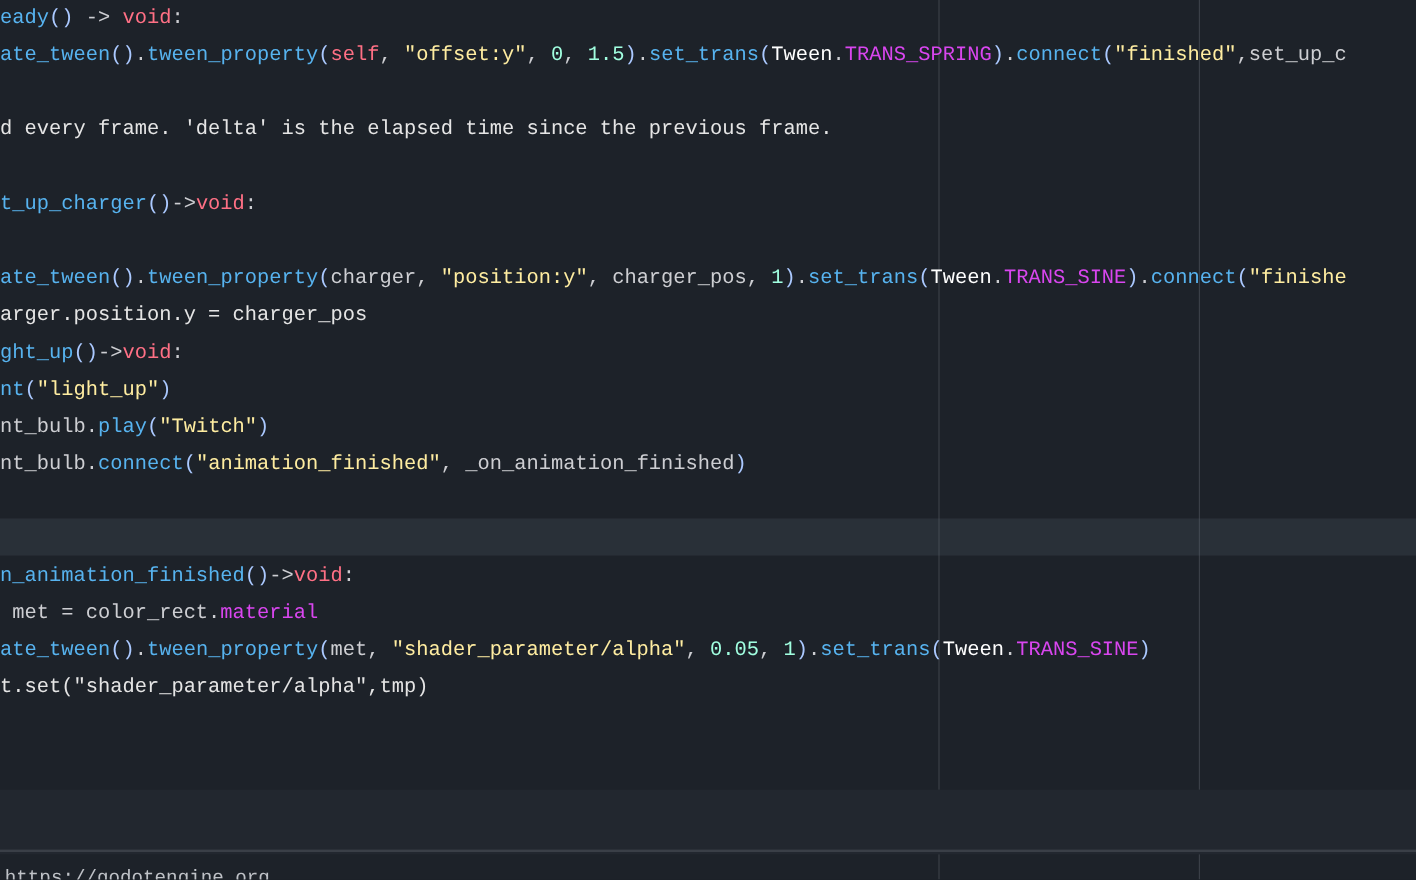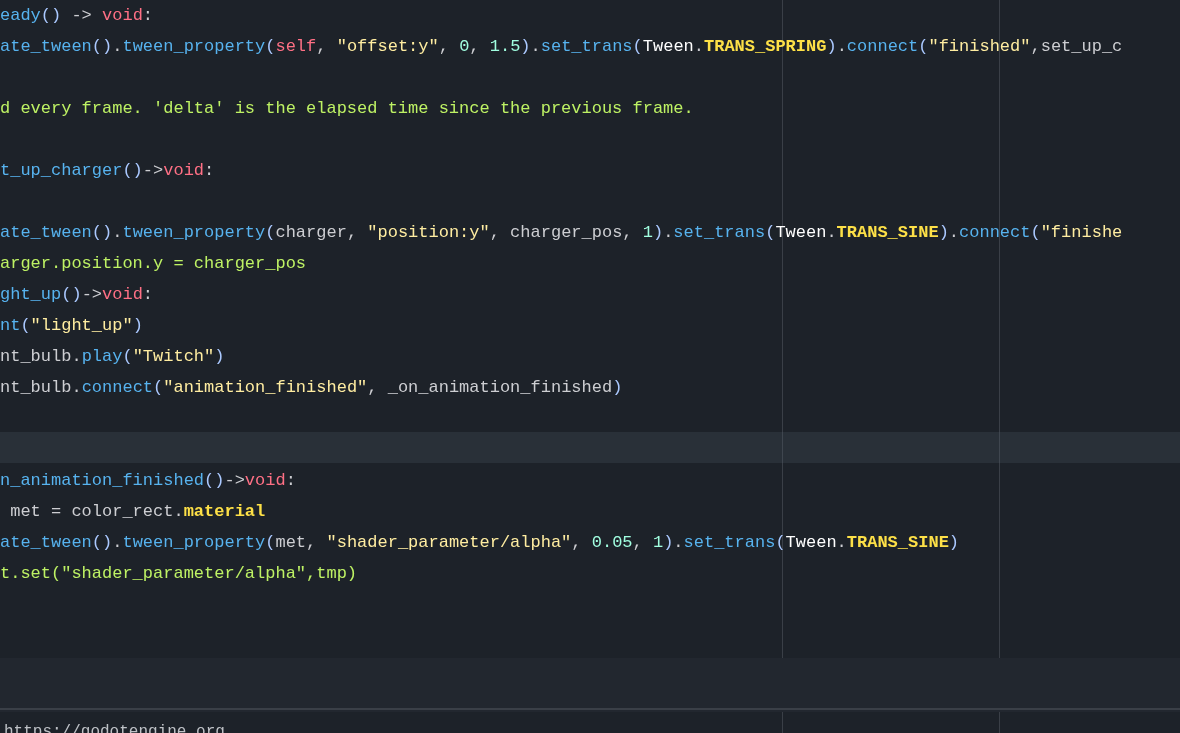--- a/index.html
+++ b/index.html
@@ -62,24 +62,24 @@
     left: 4px;
     top: 717px;
     color: #bfc2c7;
     font-size: 16px;
   }
 
   
   .tk-func-name { color: #57b3ef; }     
   .tk-keyword { color: #ff7085; }       
   .tk-type   { color: #ffffff; }        
-  .tk-member { color: #fde047; font-weight: bold; }        
+  .tk-member { color: #d946ef; }        
   .tk-string { color: #ffeda1; }
   .tk-number { color: #a1ffe0; }
-  .tk-comment{ color: #bef264; }
+  .tk-comment{ color: #e5e5e5; }
   .tk-punct  { color: #abc9ff; }        
   .tk-default{ color: #cdced2; }
 
   .code {
     position: absolute;
     top: 0;
     left: 0;
   }
 </style>
 </head>

